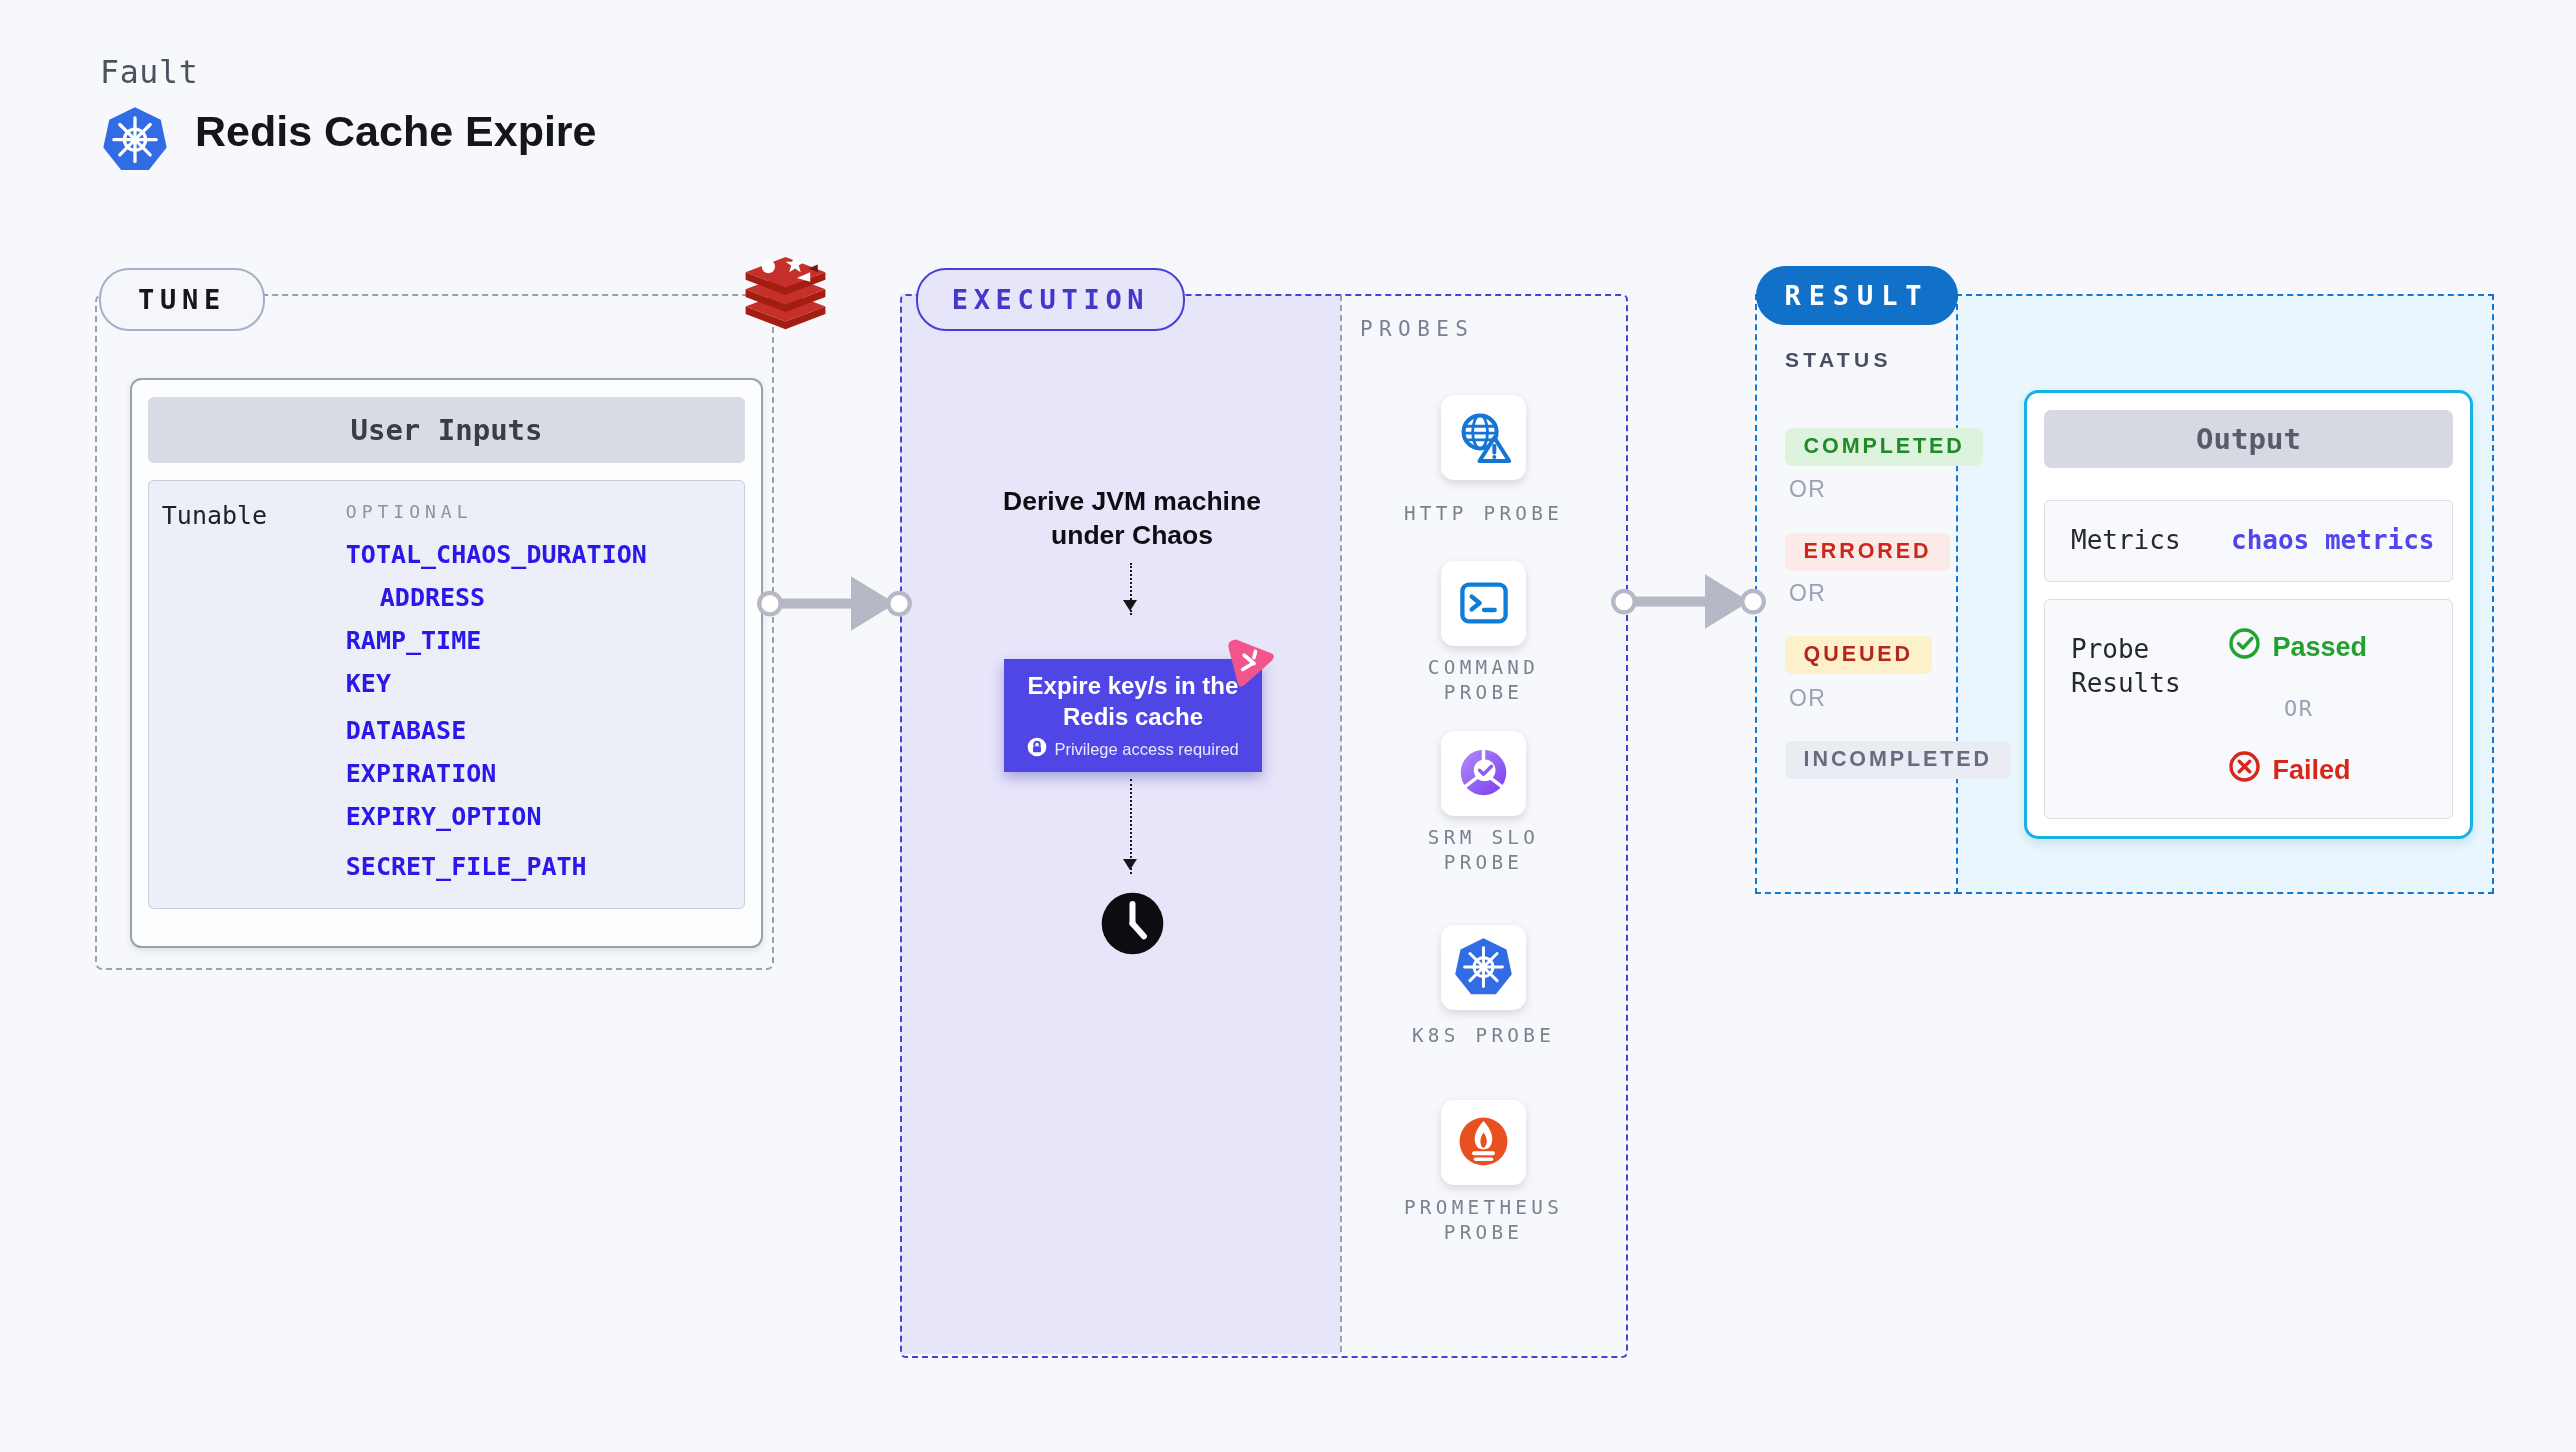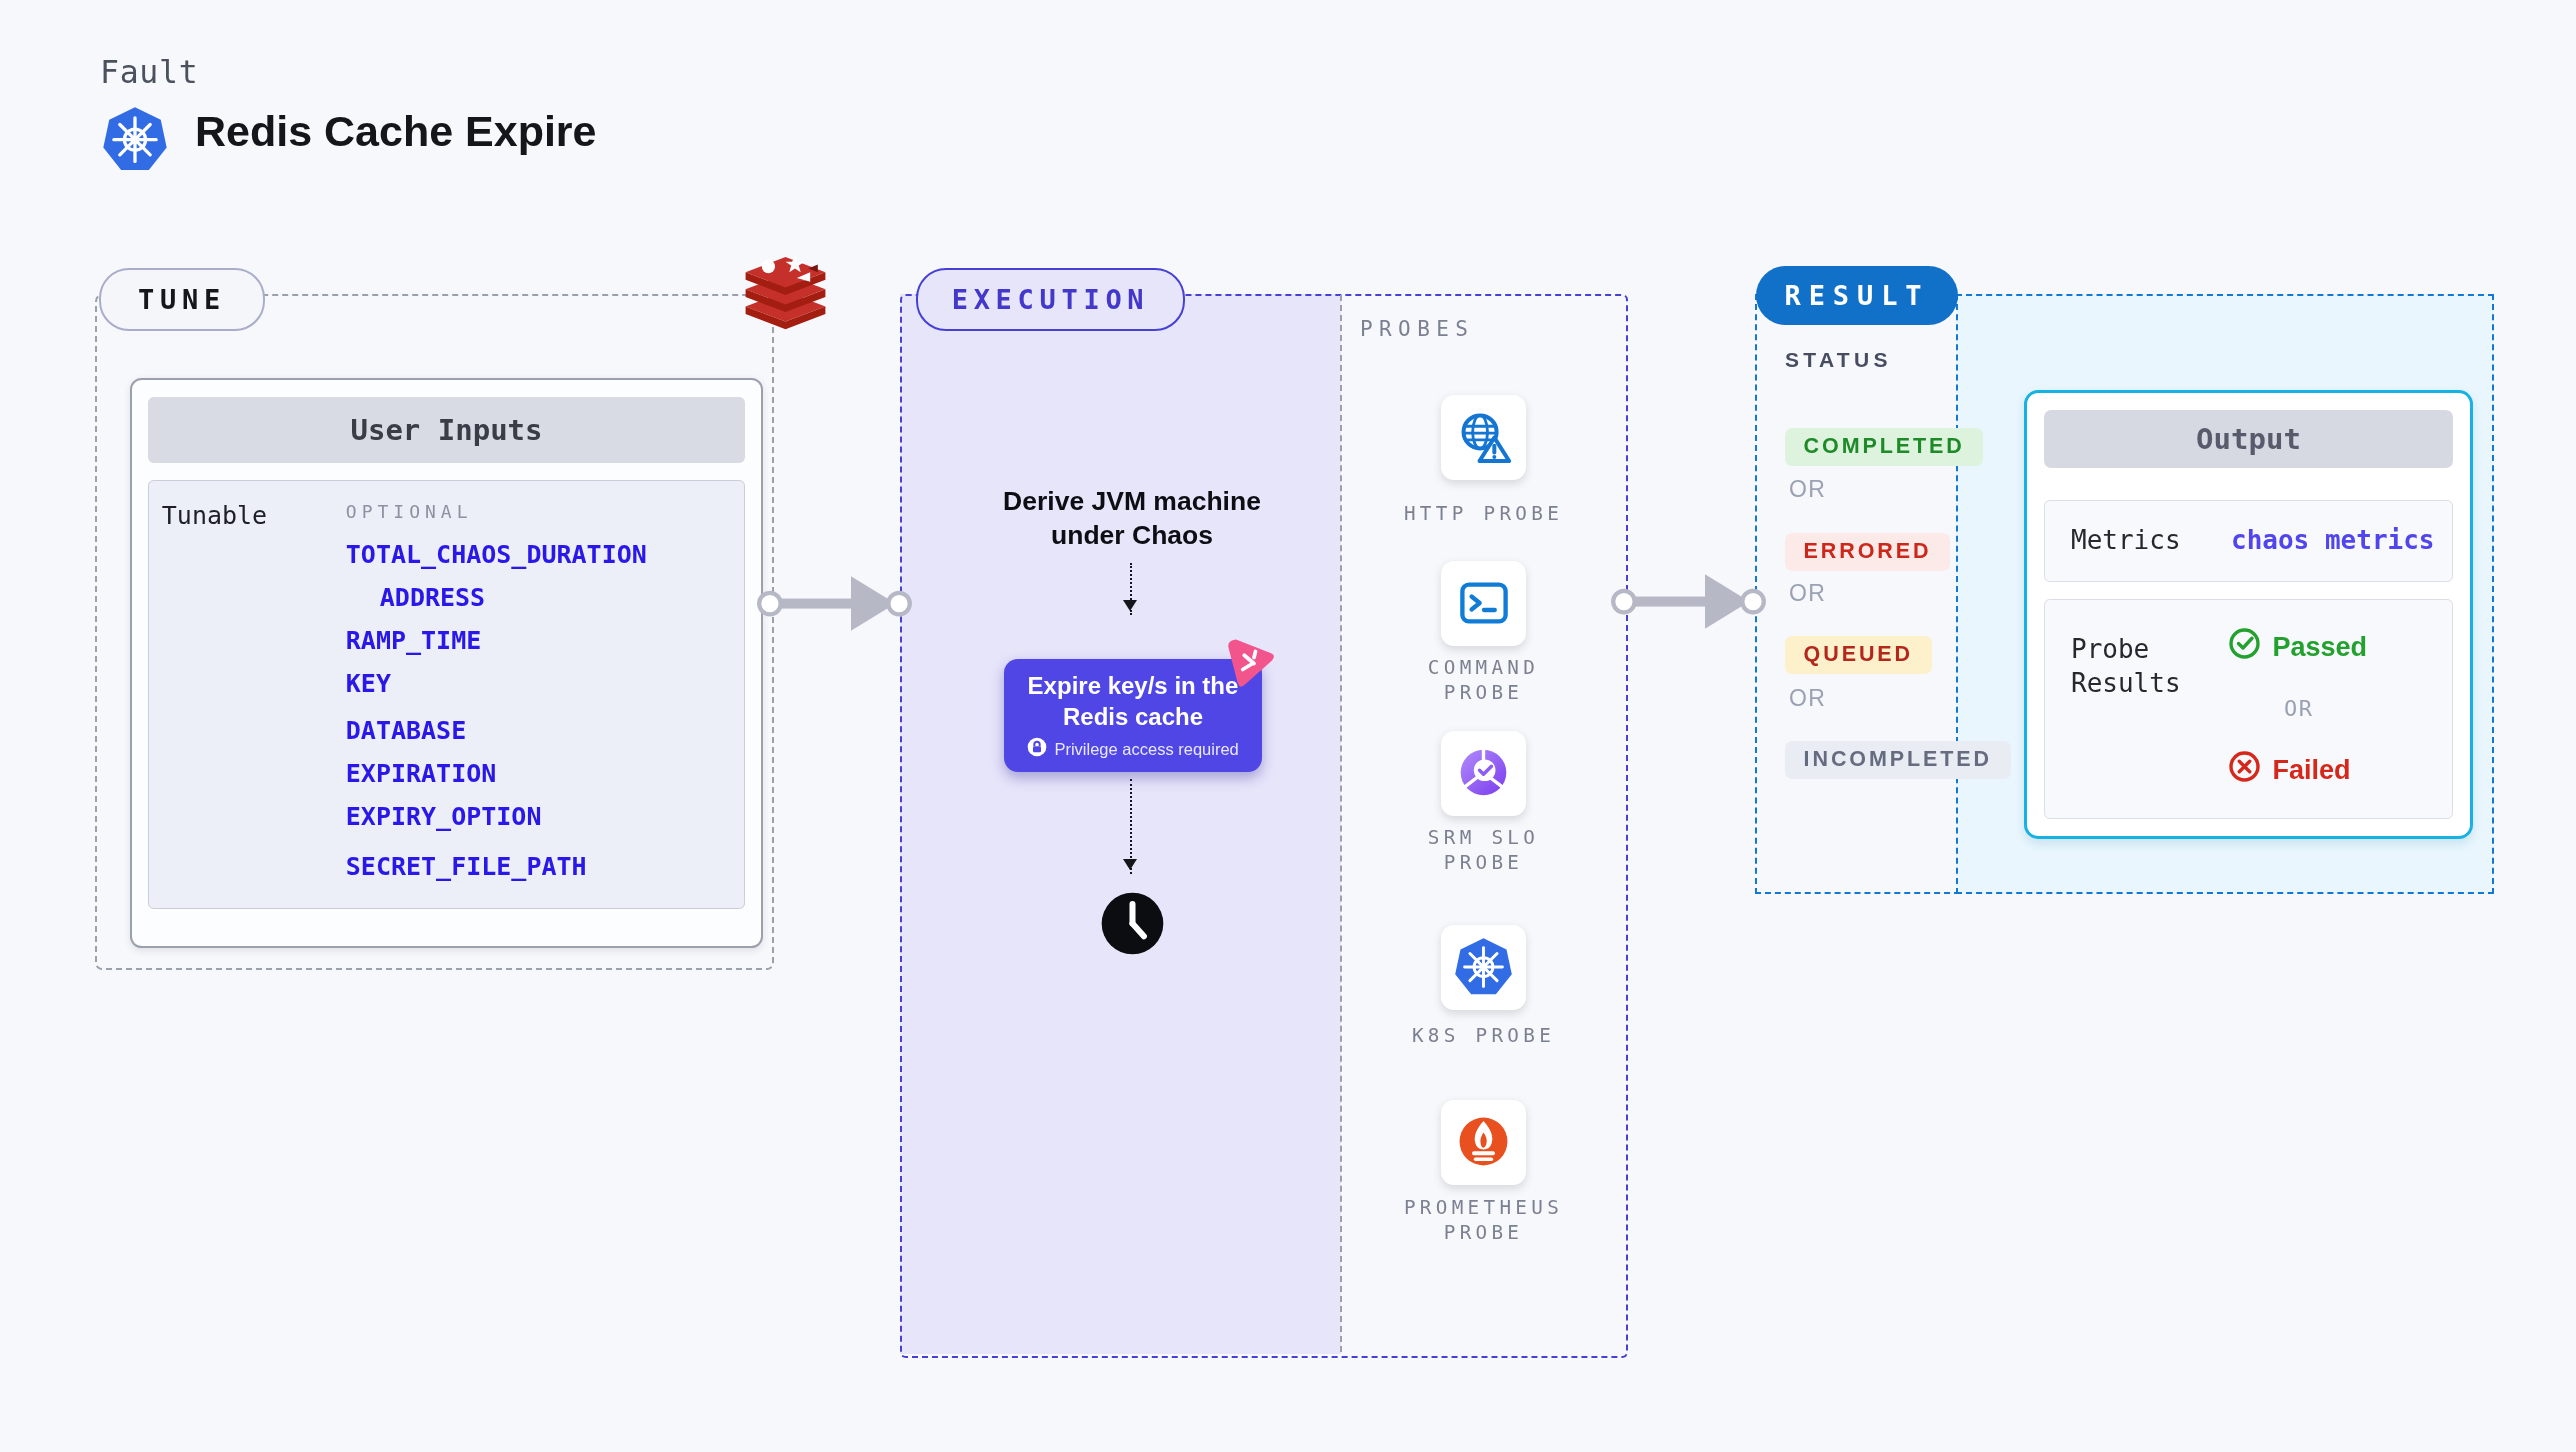--- a/index.html
+++ b/index.html
@@ -36,21 +36,21 @@
   .exec-fill{left:900px;top:294px;width:441px;height:1060px;background:#e7e5fa;}
   .exec-box{left:900px;top:294px;width:724px;height:1060px;border:2.5px dashed #4740d4;border-radius:5.7px;z-index:2;}
   .exec-sep{left:1340px;top:295px;height:1057px;width:0;border-left:2.1px dashed #9ba1ac;z-index:3;}
   .probes-heading{left:1360px;top:317px;font-size:21px;color:#7b8191;letter-spacing:6.4px;z-index:4;}
   .step-text{font-weight:bold;font-size:26.5px;line-height:34px;color:#0d0e13;text-align:center;z-index:4;}
   .step1{left:953px;top:484px;width:358px;}
   .step3{left:989px;top:966px;width:287px;}
   .dotted-arrow{width:0;border-left:2.9px dotted #15161b;z-index:4;}
   .dotted-arrow:after{content:"";position:absolute;left:-8.6px;bottom:-2.9px;border:7.2px solid transparent;
                       border-top:11.5px solid #15161b;}
-  .step2-card{left:1004px;top:659px;width:258px;height:113px;border-radius:14px;background:#4f46e5;
+  .step2-card{left:1004px;top:659px;width:258px;height:113px;border-radius:0;background:#4f46e5;
               box-shadow:0 5.7px 13px rgba(40,35,150,.35);z-index:5;display:flex;flex-direction:column;
               align-items:center;justify-content:center;gap:5.7px;}
   .step2-title{font-size:24px;line-height:31px;font-weight:bold;color:#ffffff;text-align:center;}
   .step2-note{display:flex;align-items:center;gap:7.2px;font-size:16.5px;color:#e9e8fd;}
   .pink-icon{left:1224px;top:635px;z-index:6;}
   .clock-icon{left:1099px;top:890px;z-index:4;}
 
   
   .probe-card{left:1441px;width:85px;height:85px;background:#ffffff;border-radius:13px;z-index:4;
               box-shadow:0 3.6px 8.6px rgba(70,75,95,.18);display:flex;align-items:center;justify-content:center;}

